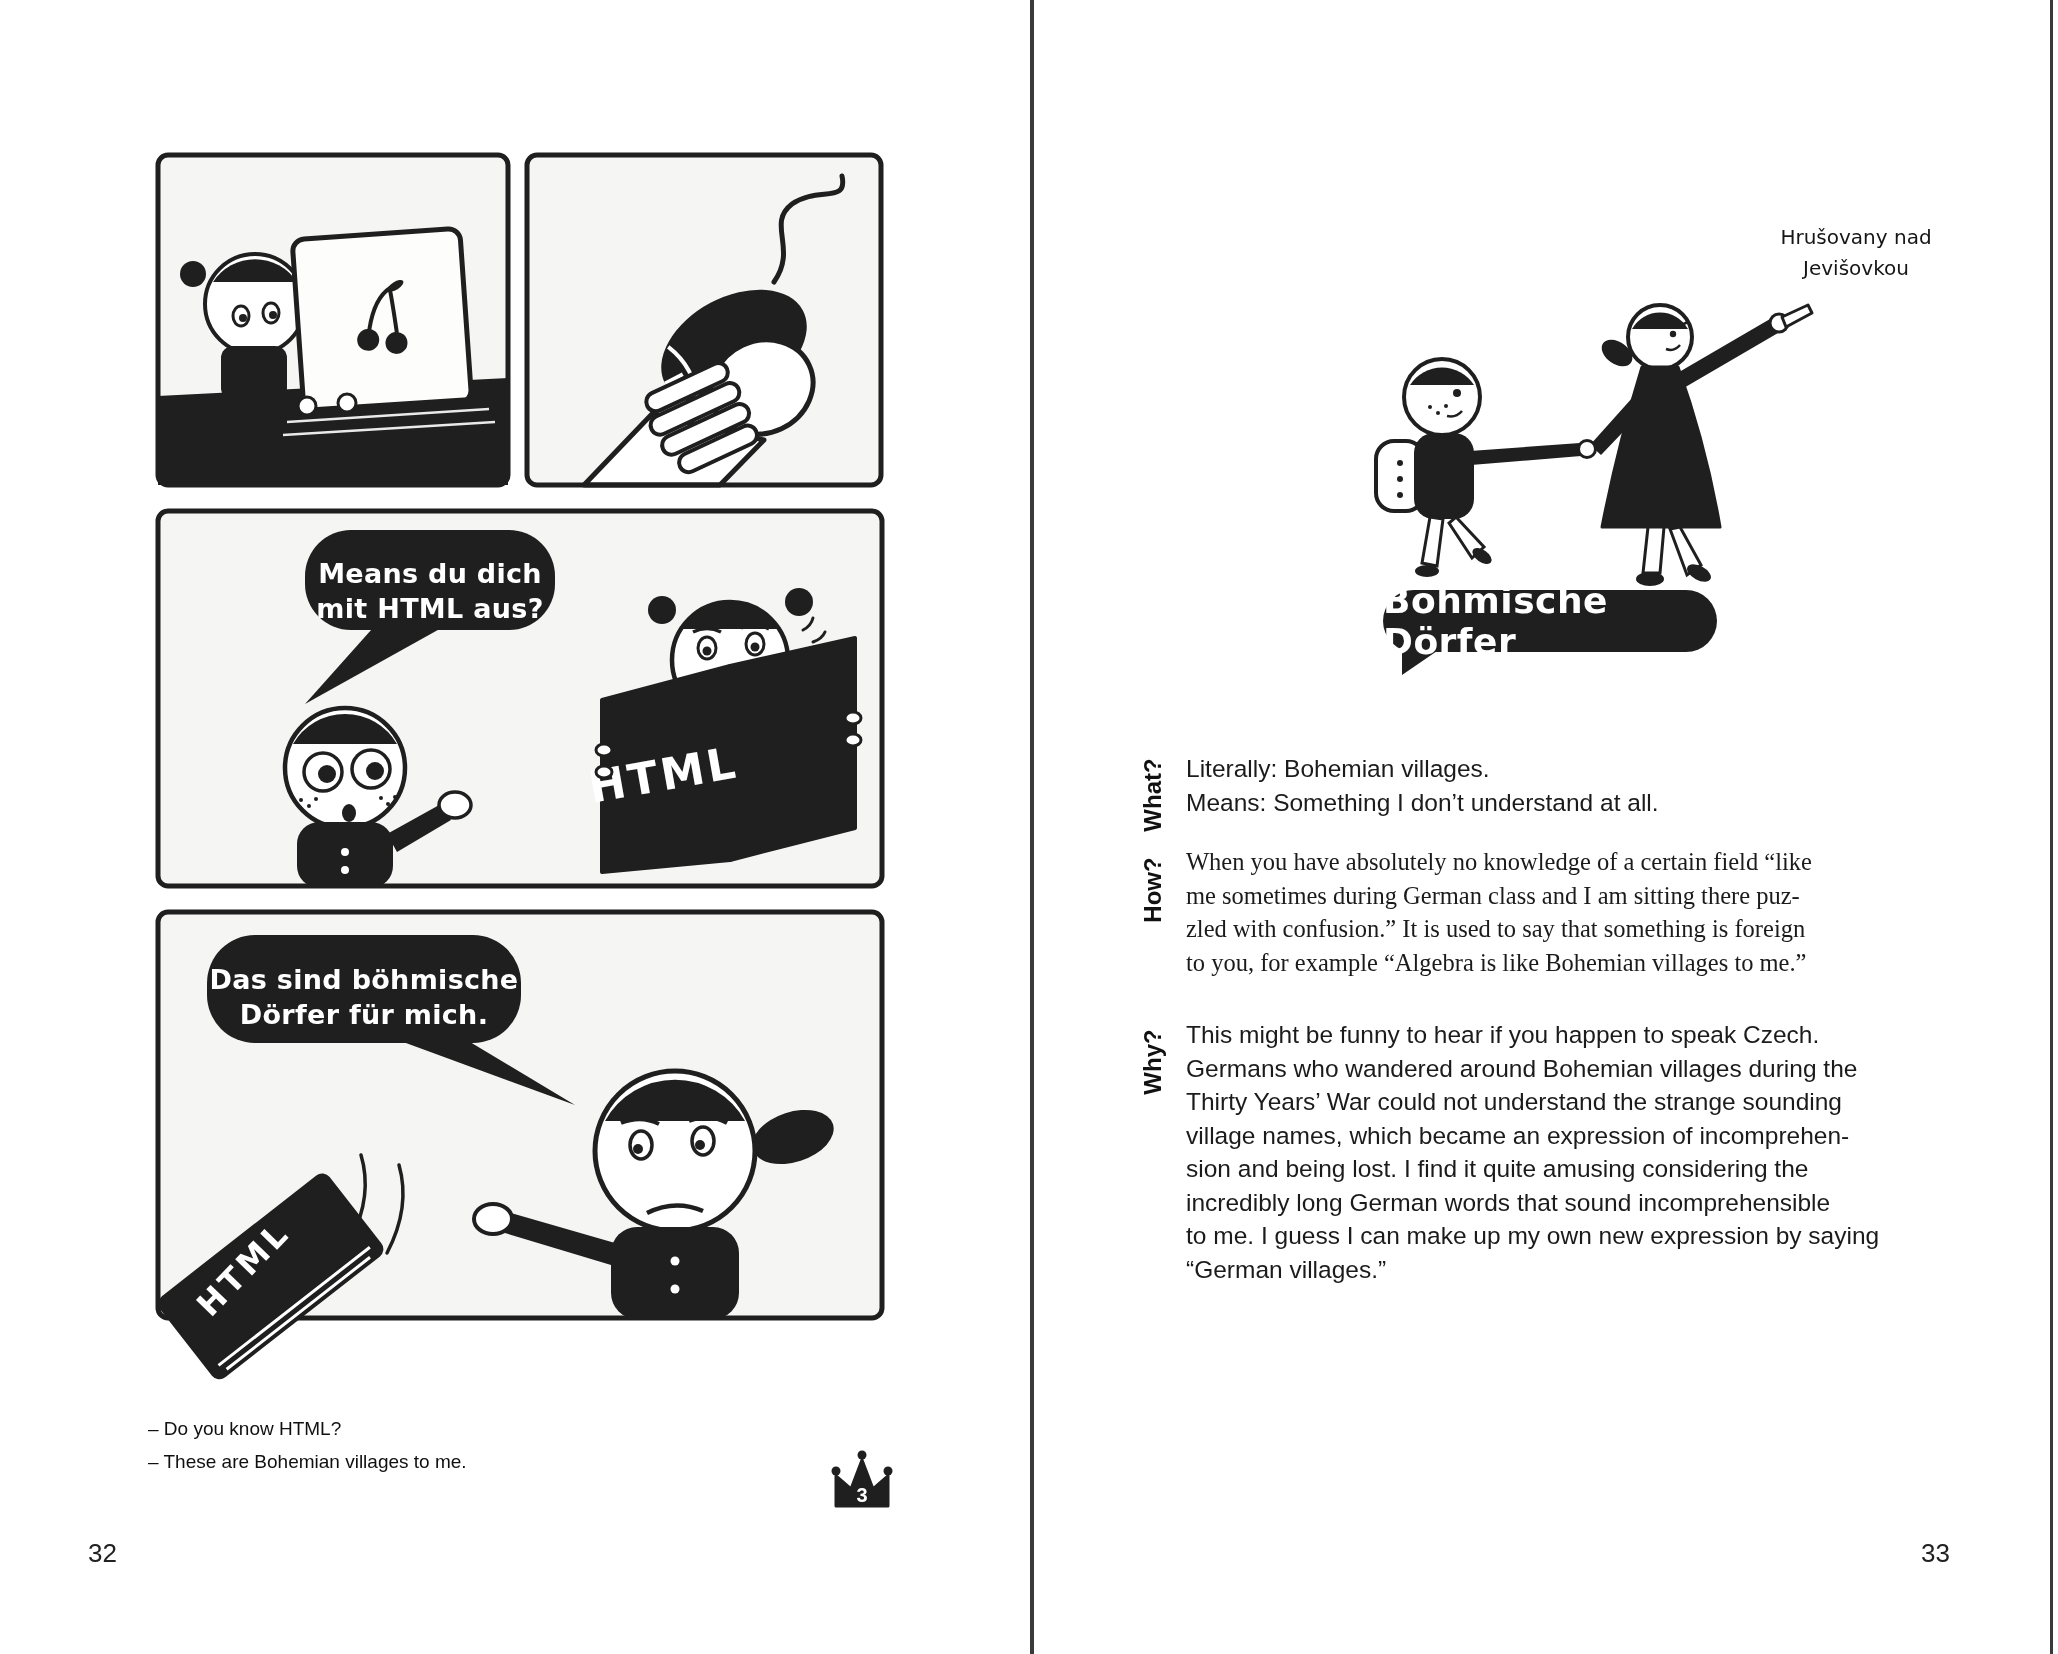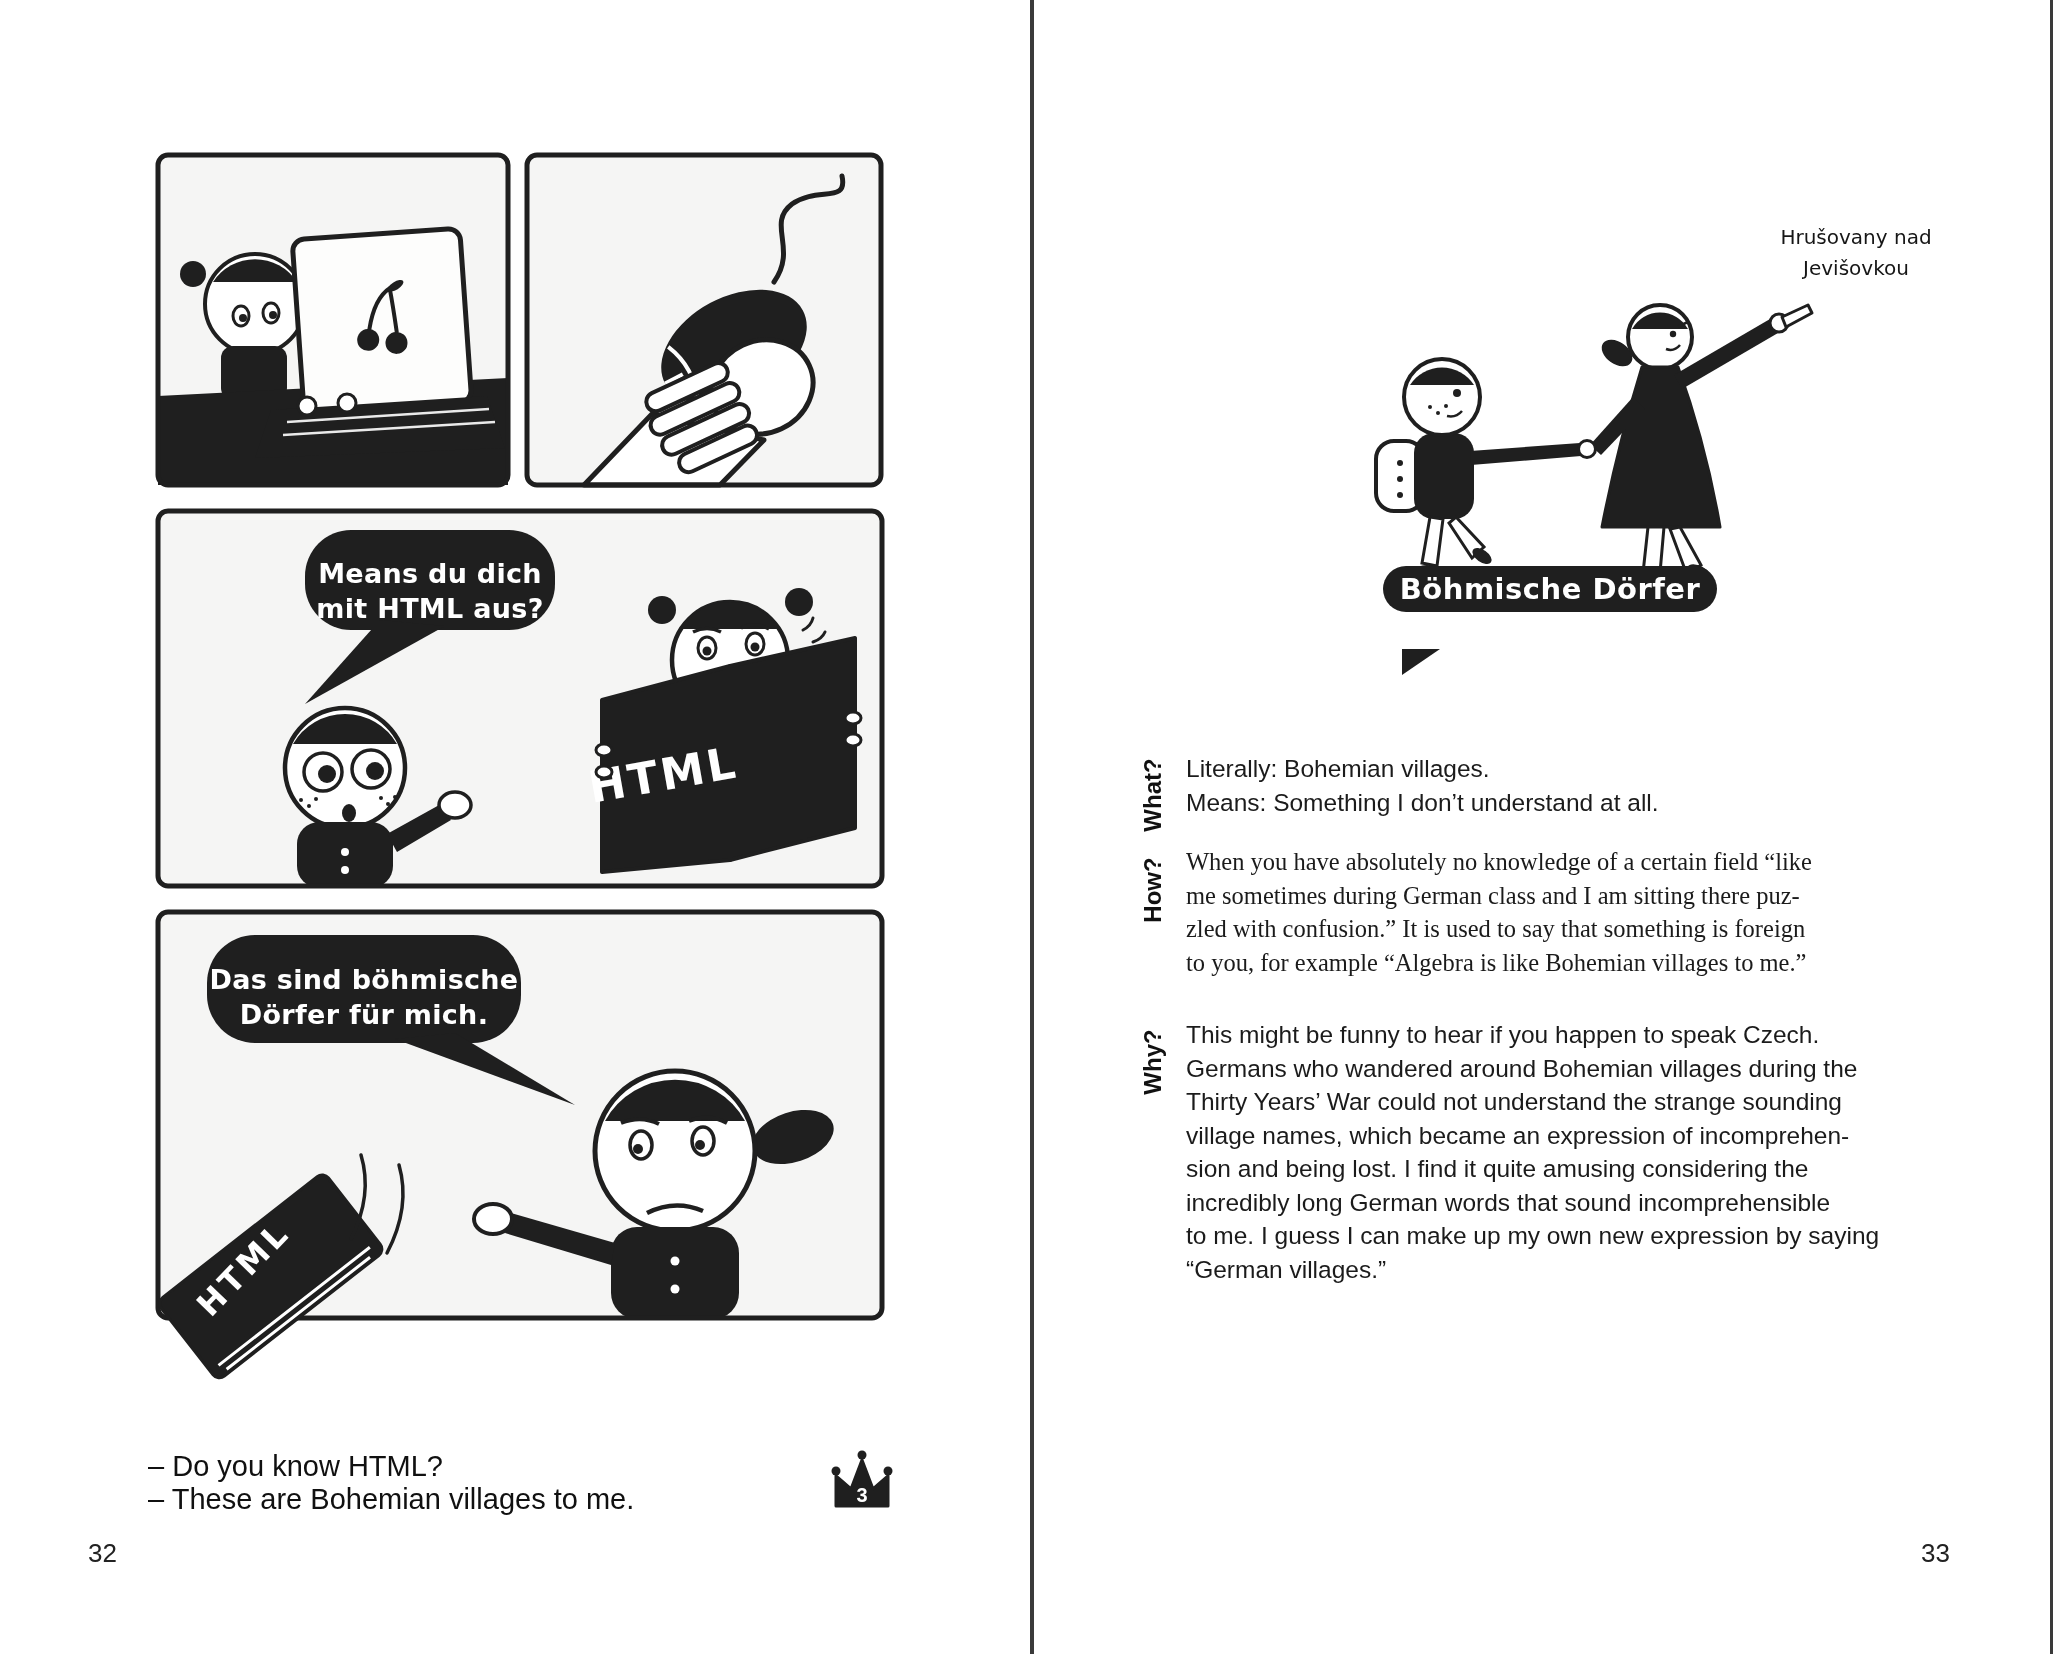--- a/index.html
+++ b/index.html
@@ -13,34 +13,34 @@
   .edge  { position:absolute; left:2050px; top:0; width:3px; height:100%; background:#3a3a3a; }
 
   .bubbletext {
     position:absolute; color:#fff; font-family:"DejaVu Sans", sans-serif; font-weight:700;
     font-size:27px; line-height:35px; text-align:center; white-space:pre-line; letter-spacing:.3px; z-index:3;
   }
   .booktext { fill:#ffffff; font-family:"DejaVu Sans", sans-serif; font-weight:700; }
   .badgetext { font-family:"Liberation Sans", sans-serif; }
 
   .translation {
-    position:absolute; left:148px; top:1450px; font-size:29px; line-height:33px;
+    position:absolute; left:148px; top:1412px; font-size:19px; line-height:33px;
     white-space:pre-line; color:#101010;
   }
   .pagenum { position:absolute; top:1538px; font-size:26px; color:#222; }
 
   .maplabel {
     position:absolute; left:1738px; top:222px; width:236px; text-align:center;
     font-family:"DejaVu Sans", sans-serif; font-size:20px; line-height:31px;
     white-space:pre-line; color:#161616;
   }
   .titlebubble {
-    position:absolute; left:1383px; top:566px; width:334px; height:46px;
+    position:absolute; left:1383px; top:590px; width:334px; height:62px;
     background:#1f1f1f; border-radius:32px; display:flex; align-items:center; justify-content:center;
-    color:#fff; font-family:"DejaVu Sans", sans-serif; font-weight:700; font-size:29px;
+    color:#fff; font-family:"DejaVu Sans", sans-serif; font-weight:700; font-size:36px;
     letter-spacing:.5px; z-index:2;
   }
   .bubble-tail {
     position:absolute; left:1402px; top:649px; width:0; height:0;
     border-top:26px solid #1f1f1f; border-right:38px solid transparent;
   }
   .qlabel {
     position:absolute; width:80px; height:26px; text-align:center; font-weight:700;
     font-size:24px; transform:rotate(-90deg); color:#111;
   }

